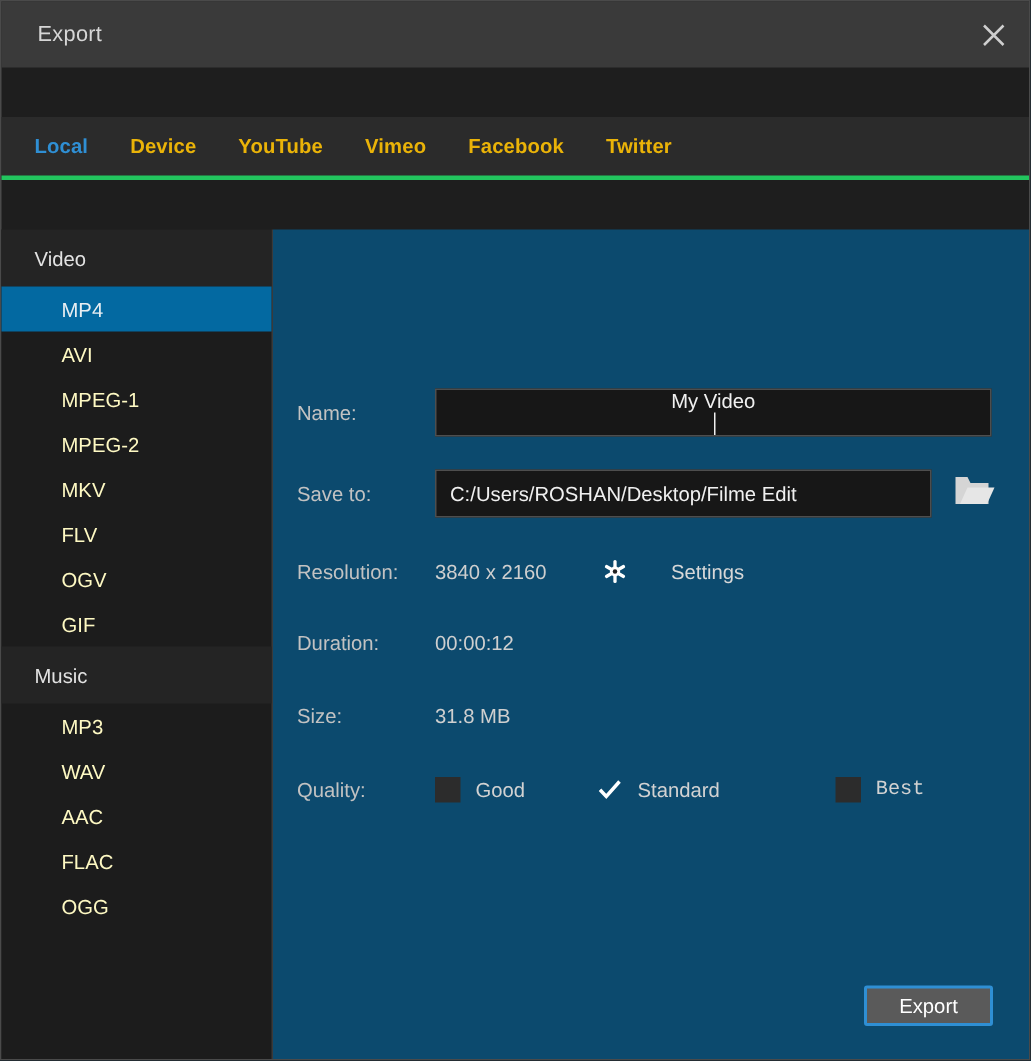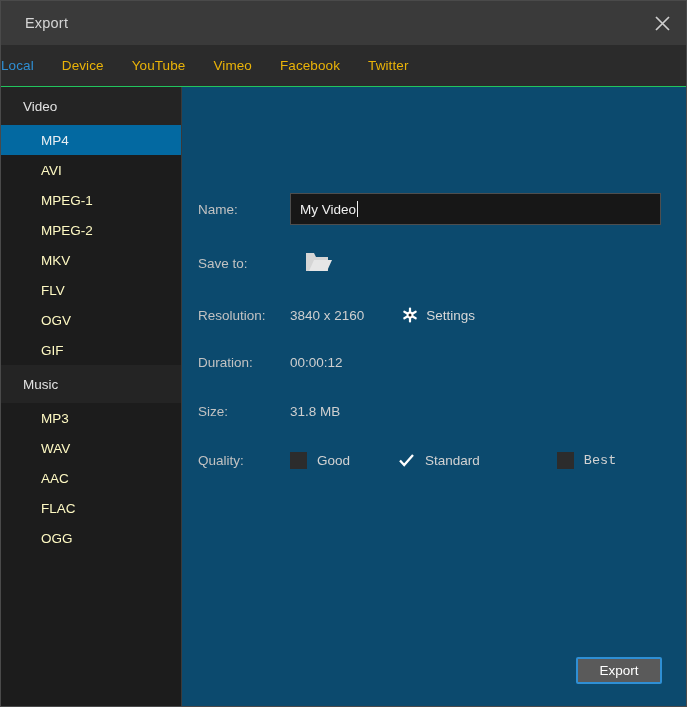--- a/index.html
+++ b/index.html
@@ -8,21 +8,21 @@
     background: #1e1e1e;
     font-family: "Liberation Sans", sans-serif;
     overflow: hidden;
   }
 
   .window {
     position: relative;
     width: 687px; height: 707px;
     background: #1e1e1e;
     border: 1px solid #4a4a4a;
-    display: flex; flex-direction: column;
+    display: flex; flex-direction: column; gap: 33px;
   }
 
   
   .titlebar {
     position: relative;
     height: 44px; flex: 0 0 44px;
     background: #3a3a3a;
     display: flex; align-items: center;
   }
   .titlebar-title {
@@ -38,21 +38,23 @@
     display: flex; align-items: center; justify-content: center;
     cursor: pointer;
   }
   .close-btn svg { display: block; }
 
   
   .tabbar {
     height: 42px; flex: 0 0 42px;
     background: #2b2b2b;
     display: flex; align-items: center;
-    border-bottom: 1px solid #22c55e;
+    padding-left: 22px;
+    border-bottom: 3px solid #22c55e;
+    font-weight: bold;
   }
   .tab {
     font-size: 13.5px;
     color: #eab308;
     margin-right: 28px;
     cursor: pointer;
     letter-spacing: 0.1px;
   }
   .tab.active { color: #2f8fd4; }
 
@@ -115,21 +117,21 @@
     height: 32px;
     background: #171717;
     border: 1px solid #4e4e4e;
     color: #f0f0f0;
     font-size: 13.5px;
     font-family: "Liberation Sans", sans-serif;
     padding: 0 9px;
     display: flex; align-items: center;
     outline: none;
   }
-  #name-input { width: 371px; }
+  #name-input { width: 371px; flex-direction: column; }
   #path-input { width: 331px; }
 
   .caret {
     display: inline-block;
     width: 1px; height: 16px;
     background: #f0f0f0;
     margin-left: 1px;
     vertical-align: middle;
   }
 
@@ -148,21 +150,21 @@
   .settings-link {
     display: flex; align-items: center;
     margin-left: 38px;
     cursor: pointer;
   }
   .gear-icon {
     width: 16px; height: 16px;
     margin-right: 8px;
     display: flex; align-items: center; justify-content: center;
   }
-  .settings-label { font-size: 13.5px; color: #d8d8d8; }
+  .settings-label { font-size: 13.5px; color: #d8d8d8; margin-left: 21px; }
 
   
   .qopt {
     display: flex; align-items: center;
     cursor: pointer;
   }
   .qbox {
     width: 17px; height: 17px;
     background: #2c2c2c;
     margin-right: 10px;
@@ -239,20 +241,23 @@
       <div class="row" style="top:107px">
         <div class="row-label">Name:</div>
         <div class="text-input" id="name-input">
           <span>My Video</span>
             <span class="caret"></span>
         </div>
       </div>
 
       <div class="row" style="top:161px">
         <div class="row-label">Save to:</div>
+        <div class="text-input" id="path-input">
+          <span>C:/Users/ROSHAN/Desktop/Filme Edit</span>
+        </div>
         <div class="folder-btn">
           <span>
             <svg width="28" height="23" viewBox="0 0 28 23">
               <path d="M1 3 L1 21 L23 21 L23 7 L11 7 L9 3 Z" fill="#d5d5d5"></path>
               <path d="M4 21 L9 10 L27 10 L22 21 Z" fill="#e6e6e6"></path>
             </svg>
           </span>
         </div>
       </div>
 

